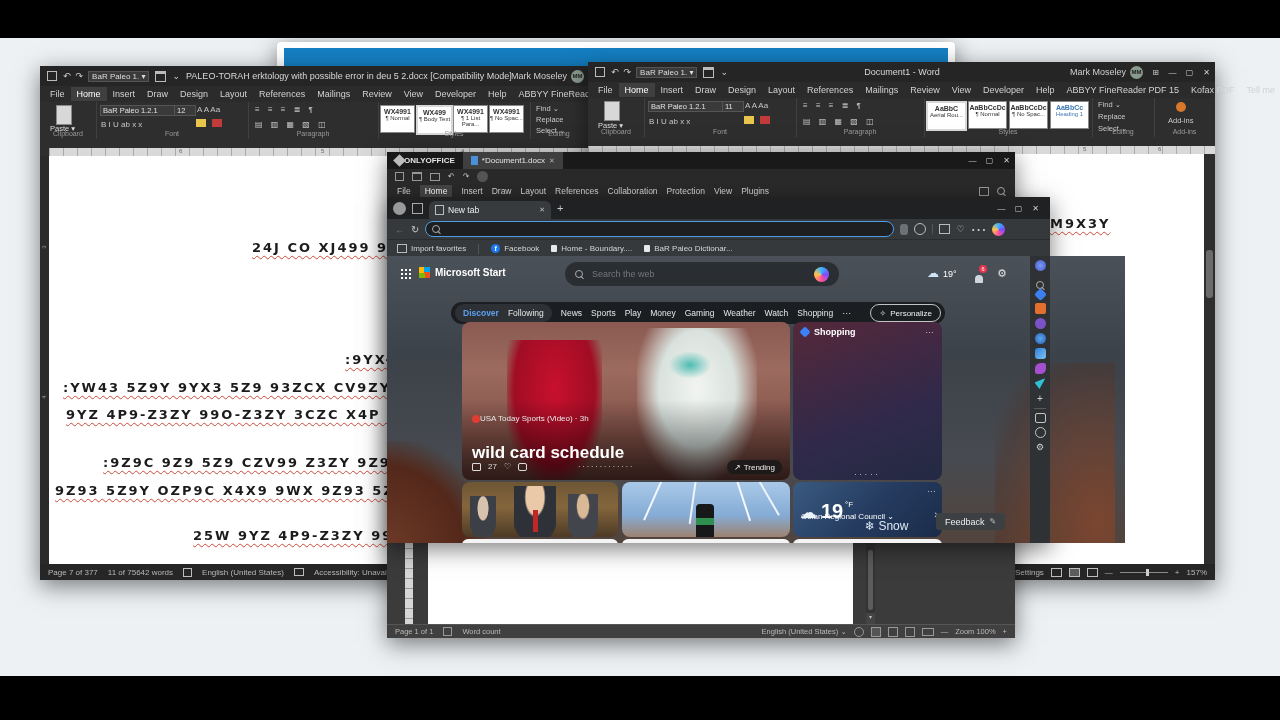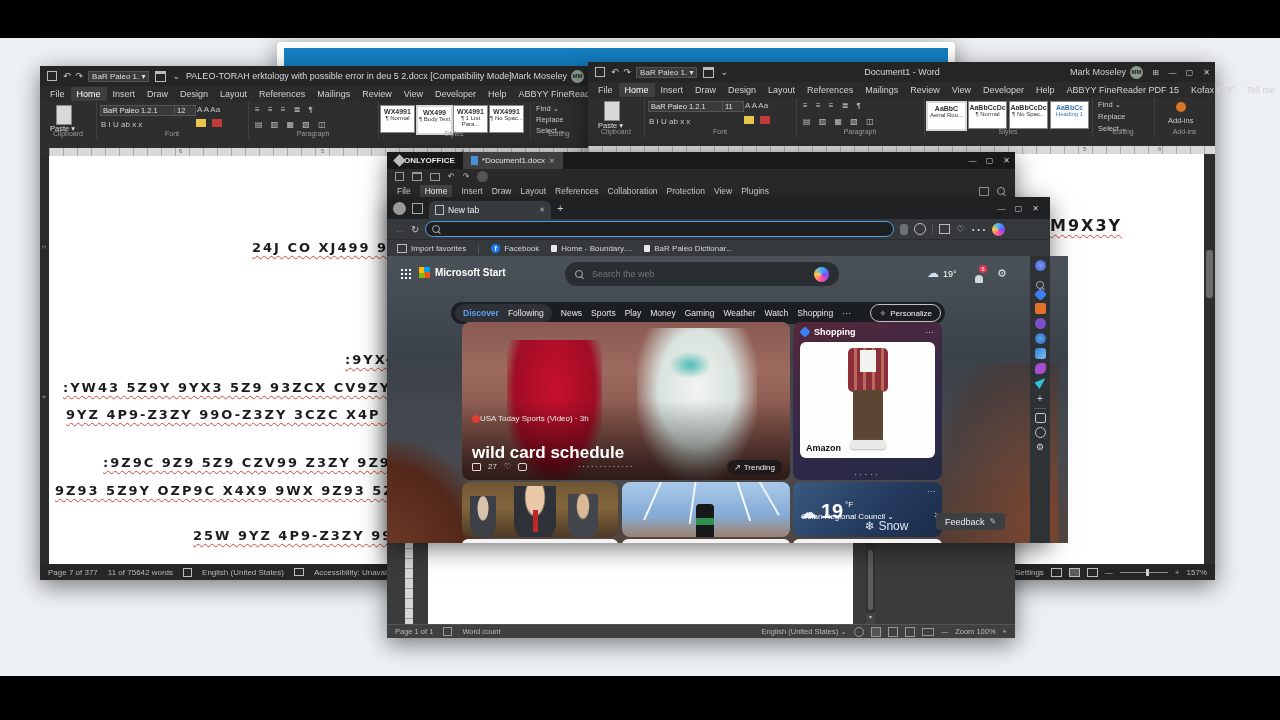--- a/index.html
+++ b/index.html
@@ -266,21 +266,21 @@
         <div class="abs" style="left:22px;top:4px;width:10px;height:10px;border-radius:50%;background:#d8762a;"></div>
         <div class="abs" style="left:14px;top:18px;font-size:7.5px;">Add-ins</div>
         <div class="rglabel">Add-ins</div>
       </div>
     </div>
     <div class="ruler" style="height:8px;">
       <span class="rnum" style="left:495px;">5</span>
       <span class="rnum" style="left:570px;">6</span>
     </div>
     <div class="abs" style="left:0;top:92px;width:627px;height:410px;background:#fff;overflow:hidden;">
-      <div class="paleo" style="left:462px;top:62px;font-size:16px;text-align:center;">M9X3Y</div>
+      <div class="paleo" style="left:462px;top:62px;font-size:13px;text-align:center;">M9X3Y</div>
       <div class="abs" style="right:0;top:0;width:11px;height:410px;background:#2e2e2e;">
         <div class="abs" style="left:2px;top:96px;width:7px;height:48px;background:#6b6b6b;border-radius:3px;"></div>
       </div>
     </div>
     <div class="statusbar" style="position:absolute;left:0;bottom:0;width:627px;height:16px;box-sizing:border-box;justify-content:flex-end;gap:7px;">
       <span>Display Settings</span>
       <span class="sq" style="width:9px;height:7px;"></span>
       <span class="sq" style="width:9px;height:7px;background:#5c5c5c;"></span>
       <span class="sq" style="width:9px;height:7px;"></span>
       <span>—</span>
@@ -402,22 +402,22 @@
       <span style="display:flex;align-items:center;gap:4px;">
         <span class="pagei" style="width:6px;height:7px;"></span>
         <span>Home - Boundary....</span>
       </span>
       <span style="display:flex;align-items:center;gap:4px;">
         <span class="pagei" style="width:6px;height:7px;"></span>
         <span>BaR Paleo Dictionar...</span>
       </span>
     </div>
 
-    <div class="abs" style="left:0;top:59px;width:663px;height:287px;overflow:hidden;
-         background:linear-gradient(180deg,#4b5158 0%,#3c4249 35%,#474a50 70%,#52443d 100%);padding-left:18px;">
+    <div class="abs" style="left:0;top:59px;width:738px;height:287px;overflow:hidden;
+         background:linear-gradient(180deg,#4b5158 0%,#3c4249 35%,#474a50 70%,#52443d 100%);">
       <div class="abs" style="left:-30px;bottom:-18px;width:130px;height:120px;background:radial-gradient(ellipse at 20% 90%,#6e3a28 0%,#53281a 55%,transparent 75%);"></div>
       <div class="abs" style="right:10px;bottom:-20px;width:120px;height:200px;background:radial-gradient(ellipse at 85% 80%,#7a4630 0%,#57281746 70%,transparent 85%);"></div>
 
       <div class="abs" style="left:0;top:2px;width:643px;height:34px;">
         <span class="abs" style="left:13px;top:10px;width:11px;height:11px;background-image:radial-gradient(circle,#fff 1px,transparent 1.3px);background-size:4px 4px;"></span>
         <span class="abs" style="left:32px;top:9px;width:11px;height:11px;background:conic-gradient(#f25022 0 25%,#7fba00 0 50%,#ffb900 0 75%,#00a4ef 0 100%);transform:rotate(90deg);"></span>
         <span class="abs" style="left:48px;top:9px;color:#fff;font-size:10px;font-weight:bold;white-space:nowrap;">Microsoft Start</span>
         <div class="abs" style="left:178px;top:4px;width:274px;height:24px;border-radius:12px;background:rgba(38,42,46,.88);display:flex;align-items:center;gap:7px;padding:0 10px;box-sizing:border-box;">
           <span class="mag"></span>
           <input style="flex: 1 1 0%; background: transparent; border: none; outline: none; color: rgb(221, 221, 221); font-size: 9px; font-family: &quot;Liberation Sans&quot;, sans-serif;" placeholder="Search the web">
@@ -474,27 +474,20 @@
           <span>Trending</span>
         </div>
       </div>
 
       <div class="card" style="left:406px;top:66px;width:149px;height:158px;background:linear-gradient(160deg,#55283a 0%,#31294a 60%,#232a43 100%);">
         <div class="abs" style="left:8px;top:5px;display:flex;align-items:center;gap:5px;color:#fff;font-size:9px;font-weight:bold;">
           <span style="width:8px;height:8px;background:#3b82f6;border-radius:2px;transform:rotate(45deg);display:inline-block;"></span>
           <span>Shopping</span>
         </div>
         <span class="abs" style="right:8px;top:3px;color:#ccc;font-size:9px;">…</span>
-        <div class="abs" style="left:7px;top:20px;width:135px;height:116px;border-radius:6px;background:#fdfdfd;overflow:hidden;">
-          <div class="abs" style="left:48px;top:6px;width:40px;height:44px;border-radius:5px;background:repeating-linear-gradient(90deg,#8c2f3a 0 6px,#b86a5a 6px 9px),repeating-linear-gradient(0deg,#8c2f3a00 0 6px,#7c263055 6px 9px);"></div>
-          <div class="abs" style="left:60px;top:8px;width:16px;height:22px;background:#f2f2ee;"></div>
-          <div class="abs" style="left:53px;top:48px;width:30px;height:52px;background:#5a4632;border-radius:3px;"></div>
-          <div class="abs" style="left:50px;top:98px;width:36px;height:9px;background:#e9e9e9;border-radius:4px;box-shadow:0 1px 2px #bbb;"></div>
-          <div class="abs" style="left:6px;bottom:5px;color:#111;font-size:9px;font-weight:bold;">Amazon</div>
-        </div>
         <div class="abs dotrow" style="left:0;right:0;bottom:2px;text-align:center;letter-spacing:3px;">·····</div>
       </div>
 
       <div class="card" style="left:75px;top:226px;width:156px;height:55px;background:linear-gradient(180deg,#6e5634 0%,#84663c 45%,#4d3a26 100%);">
         <div class="abs" style="left:8px;top:14px;width:26px;height:41px;background:radial-gradient(ellipse at 50% 30%,#d7c2ad 0 28%,#3c3f46 32% 80%,transparent 85%);"></div>
         <div class="abs" style="left:52px;top:4px;width:42px;height:51px;background:radial-gradient(ellipse at 50% 22%,#e9c9a8 0 30%,#2e3138 36% 85%,transparent 90%);"></div>
         <div class="abs" style="left:71px;top:28px;width:5px;height:22px;background:#c22727;"></div>
         <div class="abs" style="left:106px;top:12px;width:30px;height:43px;background:radial-gradient(ellipse at 50% 28%,#d9b996 0 26%,#42454c 32% 82%,transparent 88%);"></div>
       </div>
       <div class="card" style="left:235px;top:226px;width:168px;height:55px;background:linear-gradient(180deg,#a9c9e8 0%,#85acd6 60%,#9d8270 100%);">

